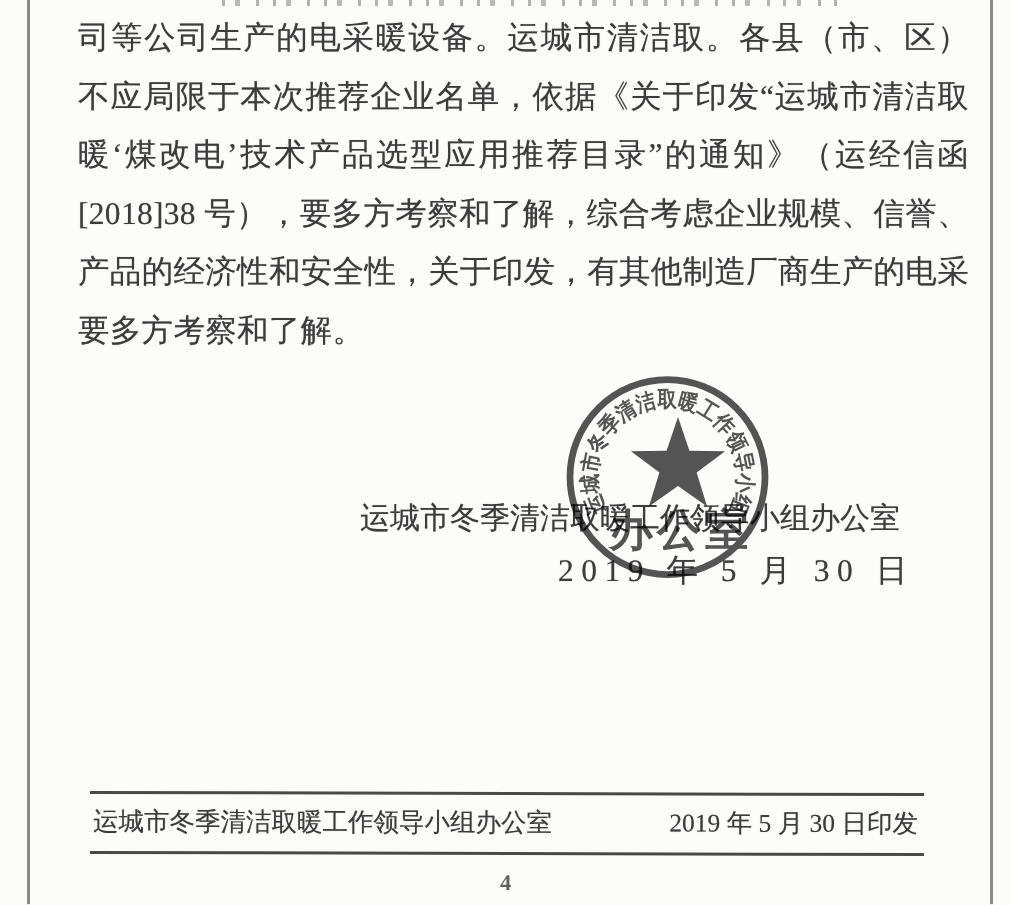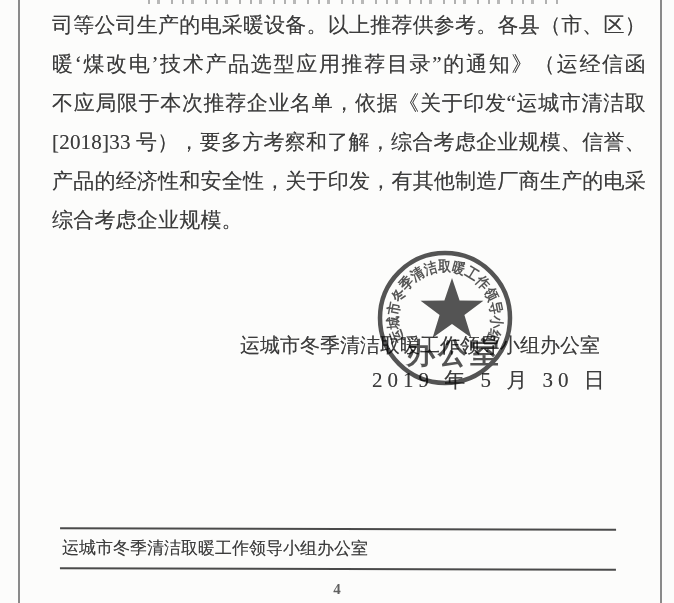--- a/index.html
+++ b/index.html
@@ -89,42 +89,43 @@
 <body>
 
 <div class="page">
 
   <div class="edge-line left"></div>
   <div class="edge-line right"></div>
 
   <div class="prev-frag"></div>
 
   <div class="body-text">
-    <div class="bline">司等公司生产的电采暖设备。以上推荐供参考。各县（市、区）</div>
+    <div class="bline">司等公司生产的电采暖设备。运城市清洁取。各县（市、区）</div>
+    <div class="bline">不应局限于本次推荐企业名单，依据《关于印发“运城市清洁取</div>
     <div class="bline">暖‘煤改电’技术产品选型应用推荐目录”的通知》（运经信函</div>
-    <div class="bline">不应局限于本次推荐企业名单，依据《关于印发“运城市清洁取</div>
-    <div class="bline">[2018]33 号），要多方考察和了解，综合考虑企业规模、信誉、</div>
+    <div class="bline">[2018]38 号），要多方考察和了解，综合考虑企业规模、信誉、</div>
     <div class="bline">产品的经济性和安全性，关于印发，有其他制造厂商生产的电采</div>
-    <div class="bline last">综合考虑企业规模。</div>
+    <div class="bline last">要多方考察和了解。</div>
   </div>
 
   <div class="signoff-office">运城市冬季清洁取暖工作领导小组办公室</div>
   <div class="signoff-date">2019 年 5 月 30 日</div>
 
   <svg class="seal" viewBox="0 0 140 140" xmlns="http://www.w3.org/2000/svg">
     <defs>
       <path id="seal-arc" d="M 29.3 93.5 A 47 47 0 1 1 110.7 93.5" fill="none"></path>
     </defs>
     <circle cx="70" cy="70" r="65" fill="none" stroke-width="4.5" stroke="#3d3d3d"></circle>
     <text class="ring-text">
       <textPath href="#seal-arc" startOffset="1" textLength="194" lengthAdjust="spacingAndGlyphs">运城市冬季清洁取暖工作领导小组</textPath>
     </text>
     <polygon points="77,30 84.6,52.5 108.4,52.8 89.4,67 96.4,89.7 77,76 57.6,89.7 64.6,67 45.6,52.8 69.4,52.5" fill="#3d3d3d"></polygon>
     <text class="office-text" x="79" y="115" text-anchor="middle">办公室</text>
   </svg>
 
   <div class="footer-bar">
     <span class="issuer">运城市冬季清洁取暖工作领导小组办公室</span>
+    <span class="printdate">2019 年 5 月 30 日印发</span>
   </div>
 
   <div class="page-number">4</div>
 
 </div>
 
 </body></html>

